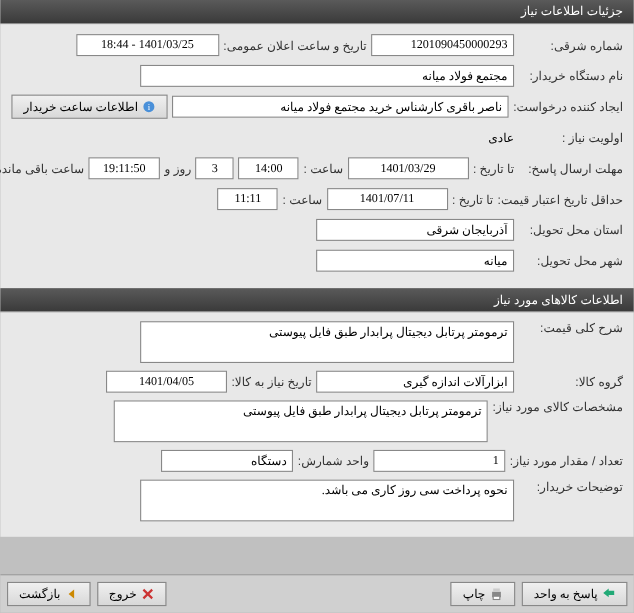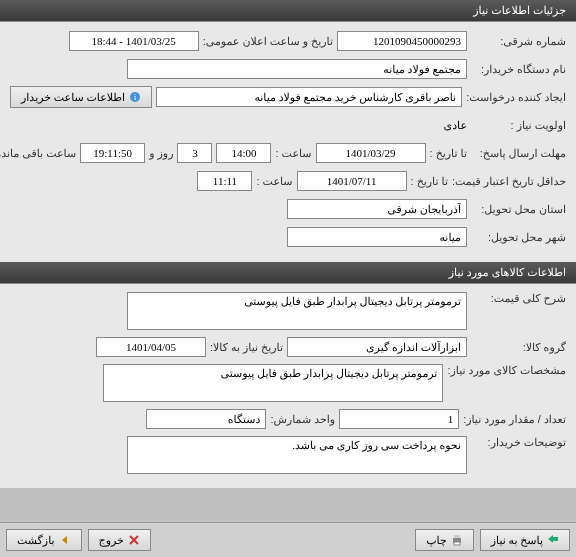--- a/index.html
+++ b/index.html
@@ -207,21 +207,21 @@
     </div>
   </div>
 
   <div class="footer">
     <button class="btn">
       <span class="icon">
         <svg viewBox="0 0 12 12">
             <path d="M6 1 L1 5 L6 9 L6 7 L11 7 L11 3 L6 3 Z" fill="#2a7"></path>
           </svg>
       </span>
-      <span>پاسخ به نیاز</span>
+      <span>پاسخ به واحد</span>
     </button>
     <button class="btn">
       <span class="icon">
         <svg viewBox="0 0 12 12">
             <rect x="2" y="4" width="8" height="5" fill="#888"></rect>
             <rect x="3" y="1" width="6" height="3" fill="#ccc"></rect>
             <rect x="3" y="8" width="6" height="3" fill="#fff" stroke="#888"></rect>
           </svg>
       </span>
       <span>چاپ</span>

